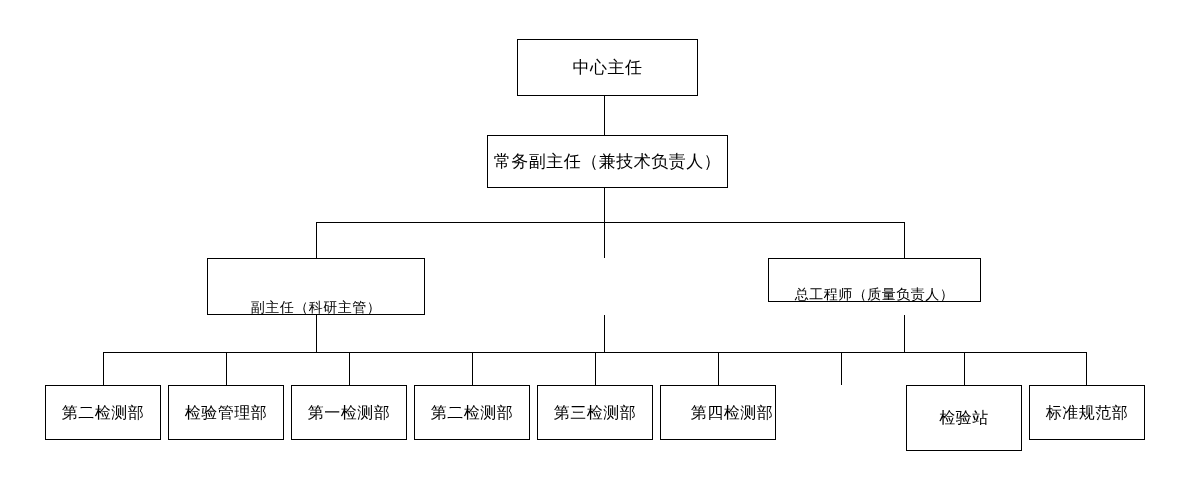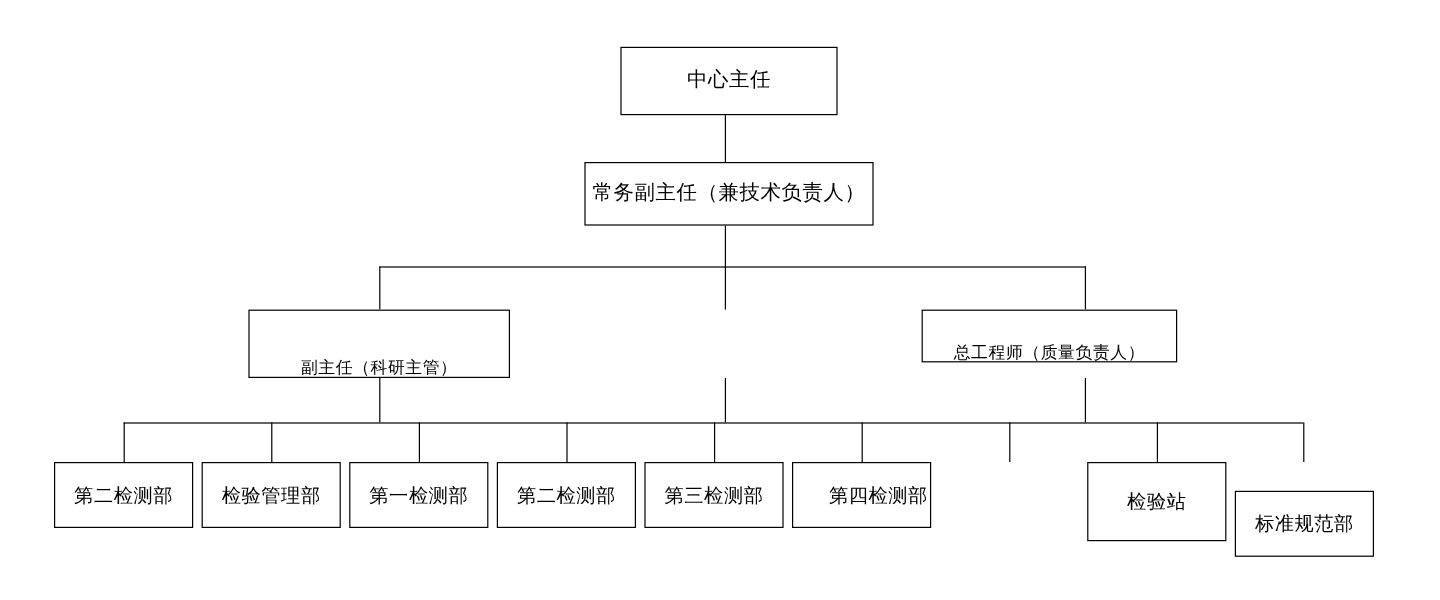--- a/index.html
+++ b/index.html
@@ -115,17 +115,17 @@
 
   <div class="node lvl4" style="left:660px; top:385px; width:116px; height:55px;padding-left:28px;">
     <span class="node-label">第四检测部</span>
   </div>
 
 
   <div class="node lvl4" style="left:906px; top:385px; width:116px; height:66px;">
     <span class="node-label">检验站</span>
   </div>
 
-  <div class="node lvl4" style="left:1029px; top:385px; width:116px; height:55px;margin-top:24px;">
+  <div class="node lvl4" style="left:1029px; top:385px; width:116px; height:55px;">
     <span class="node-label">标准规范部</span>
   </div>
 
 </div>
 
 </body></html>

